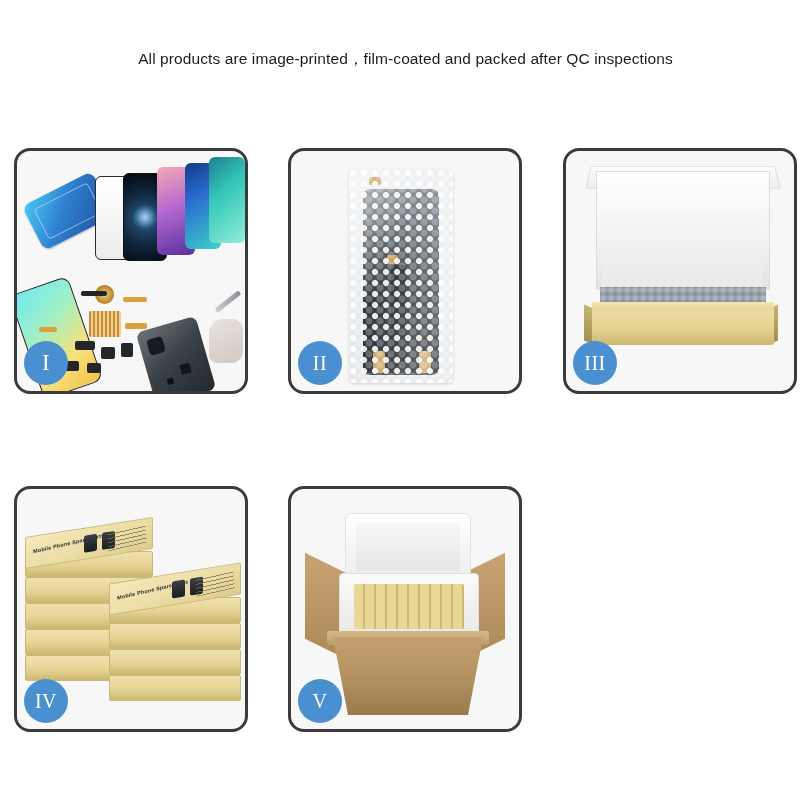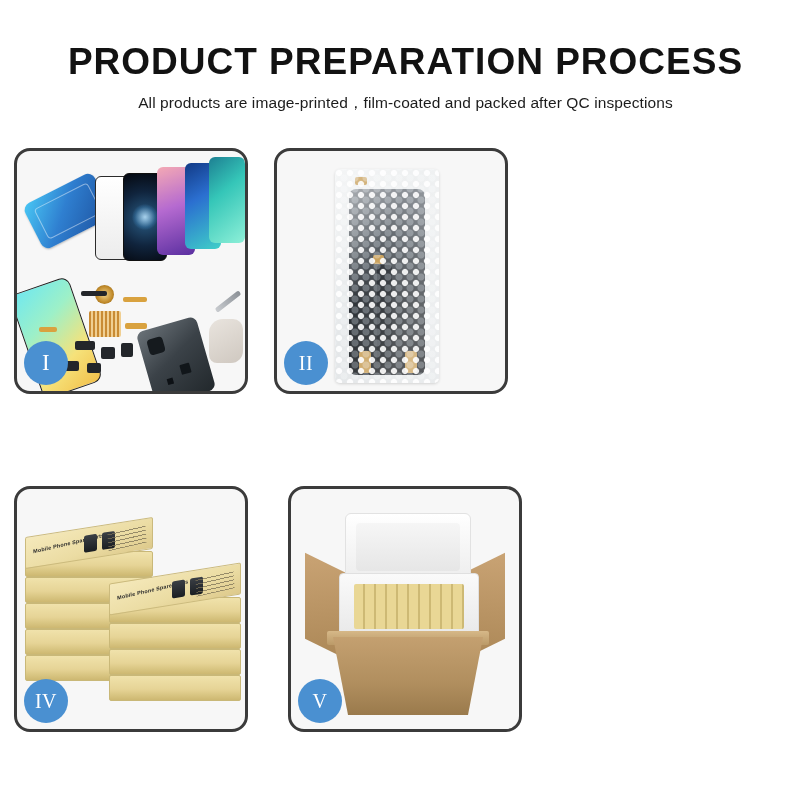--- a/index.html
+++ b/index.html
@@ -22,21 +22,21 @@
   }
 
   
   .grid{position:absolute;left:14px;top:148px;width:783px;height:588px;}
   .panel{
     position:absolute;width:234px;height:246px;
     border:3.5px solid #3b3b3b;border-radius:16px;
     background:#f7f7f7;overflow:hidden;box-sizing:border-box;
   }
   .p0{left:0px;  top:0px;}
-  .p1{left:260px;top:0px;}
+  .p1{left:274px;top:0px;}
   .p2{left:549px;top:0px;}
   .p3{left:0px;  top:338px;}
   .p4{left:274px;top:338px;}
   .p5{left:549px;top:338px;}
 
   .stage{position:absolute;inset:0;}
 
   .badge{
     position:absolute;left:7px;bottom:6px;width:44px;height:44px;border-radius:50%;
     background:#4a90d1;color:#ffffff;display:flex;align-items:center;justify-content:center;
@@ -275,21 +275,20 @@
     position:absolute;left:46px;top:172px;width:20px;height:20px;
     background:rgba(128,100,62,.40);transform:skewY(14deg);
   }
 </style>
 </head>
 <body>
 
 <div class="page">
 
   <div class="header">
-    <div class="title">PRODUCT PREPARATION PROCESS</div>
     <div class="subtitle">All products are image-printed，film-coated and packed after QC inspections</div>
   </div>
 
   <div class="grid">
 
     <div class="panel p0">
       <div class="stage">
         <div class="ph ph-blue"></div>
         <div class="ph ph-white"></div>
         <div class="ph ph-dark"></div>
@@ -324,20 +323,32 @@
           <div class="bw-conn" style="left:38px;top:86px;width:11px;height:9px;"></div>
           <div class="bw-conn" style="left:24px;top:182px;width:12px;height:22px;border-radius:3px;"></div>
           <div class="bw-conn" style="left:70px;top:182px;width:12px;height:22px;border-radius:3px;"></div>
           <div class="bw-bubbles"></div>
           <div class="bw-sheen"></div>
         </div>
       </div>
       <div class="badge wide">II</div>
     </div>
 
+    <div class="panel p2">
+      <div class="stage">
+        <div class="b3-lid-top"></div>
+        <div class="b3-lid"></div>
+        <div class="b3-inner"></div>
+        <div class="b3-bubble"></div>
+        <div class="b3-tray-l"></div>
+        <div class="b3-tray-r"></div>
+        <div class="b3-tray"></div>
+      </div>
+      <div class="badge wide">III</div>
+    </div>
 
     <div class="panel p3">
       <div class="stage">
         <div class="stack">
           <div class="gbox" style="left:2px;  top:40px; width:126px;"></div>
           <div class="gbox" style="left:2px;  top:66px; width:126px;"></div>
           <div class="gbox" style="left:2px;  top:92px; width:126px;"></div>
           <div class="gbox" style="left:2px;  top:118px;width:126px;"></div>
           <div class="gbox" style="left:2px;  top:144px;width:126px;"></div>
 

